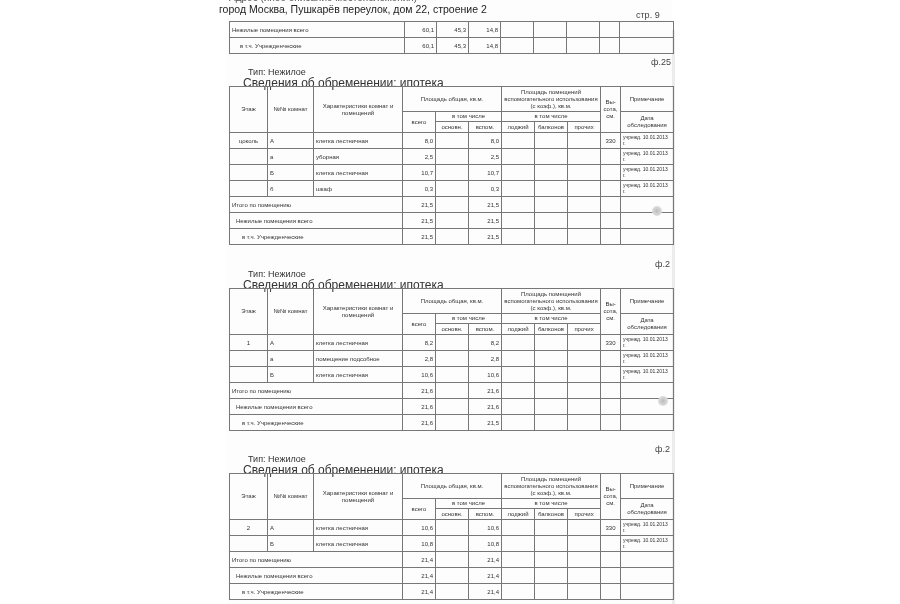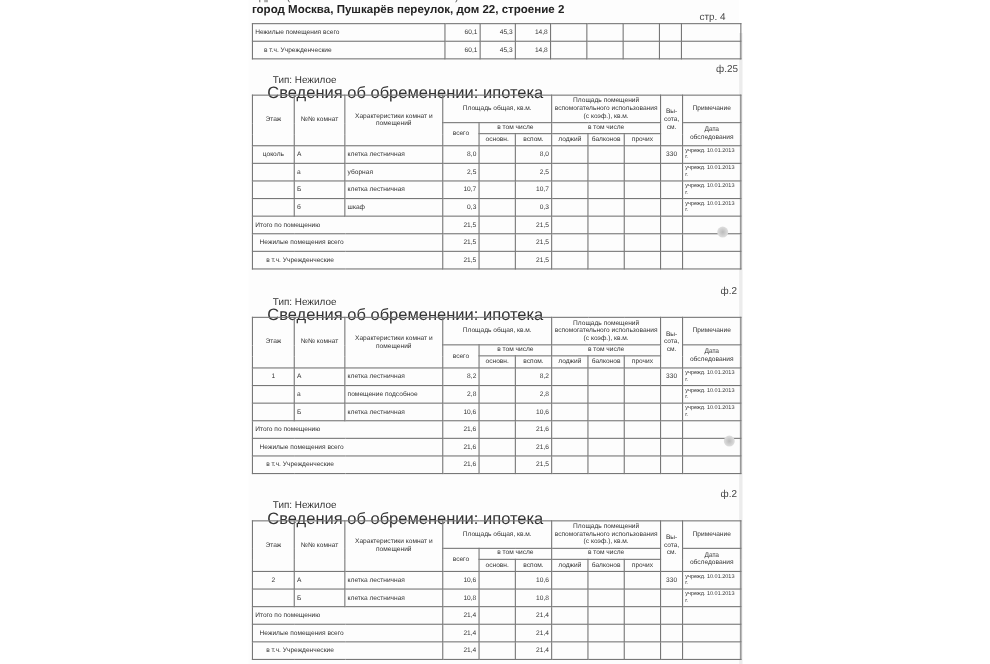--- a/index.html
+++ b/index.html
@@ -1,42 +1,42 @@
 <!DOCTYPE html>
 <html><head>
 <meta charset="utf-8">
 <style>
   html, body { margin:0; padding:0; }
   body { width:900px; height:604px; background:#ffffff; position:relative; overflow:hidden;
          font-family:"Liberation Sans", sans-serif; color:#2a2a2a; }
   .page { position:absolute; left:226px; top:0; width:446px; height:604px; background:#fdfdfd; }
   .shadow-edge { position:absolute; left:672px; top:30px; width:3px; height:574px; background:#ececec; }
   .addr-cut { position:absolute; left:229px; top:-8px; font-size:10px; color:#555; }
-  .addr { position:absolute; left:229px; top:3px; font-size:10.5px; font-weight:bold; color:#222; }
+  .addr { position:absolute; left:219px; top:3px; font-size:10.5px; font-weight:normal; color:#222; }
   .pg { position:absolute; left:636px; top:10px; font-size:9px; color:#444; }
   .form-no { position:absolute; font-size:9px; color:#444; }
   .type { position:absolute; left:248px; font-size:9px; color:#333; }
-  .enc  { position:absolute; left:243px; font-size:15px; color:#333; }
+  .enc  { position:absolute; left:243px; font-size:12px; color:#333; }
   table.t { position:absolute; border-collapse:collapse; table-layout:fixed; font-size:6px; color:#333; }
   table.t td { border:1px solid #777; padding:0 2px; overflow:hidden; white-space:nowrap; height:15px; }
   table.t td.num { text-align:right; }
   table.t td.c { text-align:center; }
   table.t .hdr td { white-space:normal; text-align:center; line-height:7px; height:auto; }
   .note { font-size:5px; line-height:5.5px; white-space:normal !important; }
   .blot { position:absolute; width:10px; height:10px; border-radius:50%; background:radial-gradient(#bbb,#eee); }
 </style>
 </head>
 <body>
 
 <div class="page"></div>
 <div class="shadow-edge"></div>
 
 <div class="addr-cut">Адрес (иное описание местоположения)</div>
 <div class="addr">город Москва, Пушкарёв переулок, дом 22, строение 2</div>
-<div class="pg">стр. 4</div>
+<div class="pg">стр. 9</div>
 
 <table class="t" id="top-table" style="left:229px; top:21px; width:444px;">
   <colgroup>
     <col style="width:175px">
       <col style="width:32px">
       <col style="width:32px">
       <col style="width:32px">
     <col style="width:33px">
       <col style="width:33px">
       <col style="width:33px">

